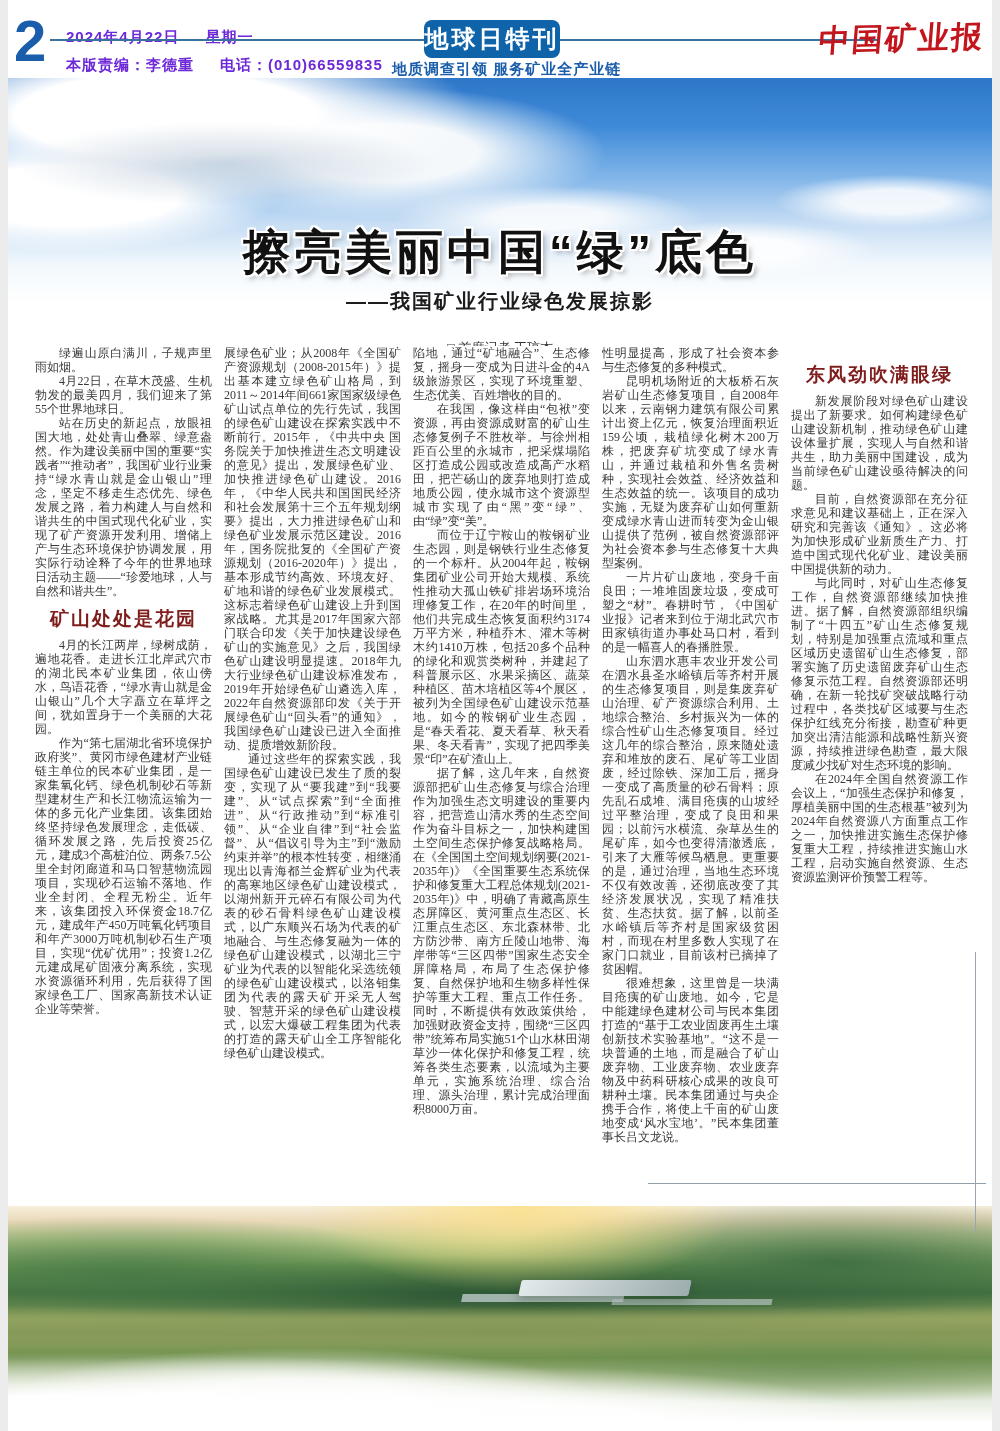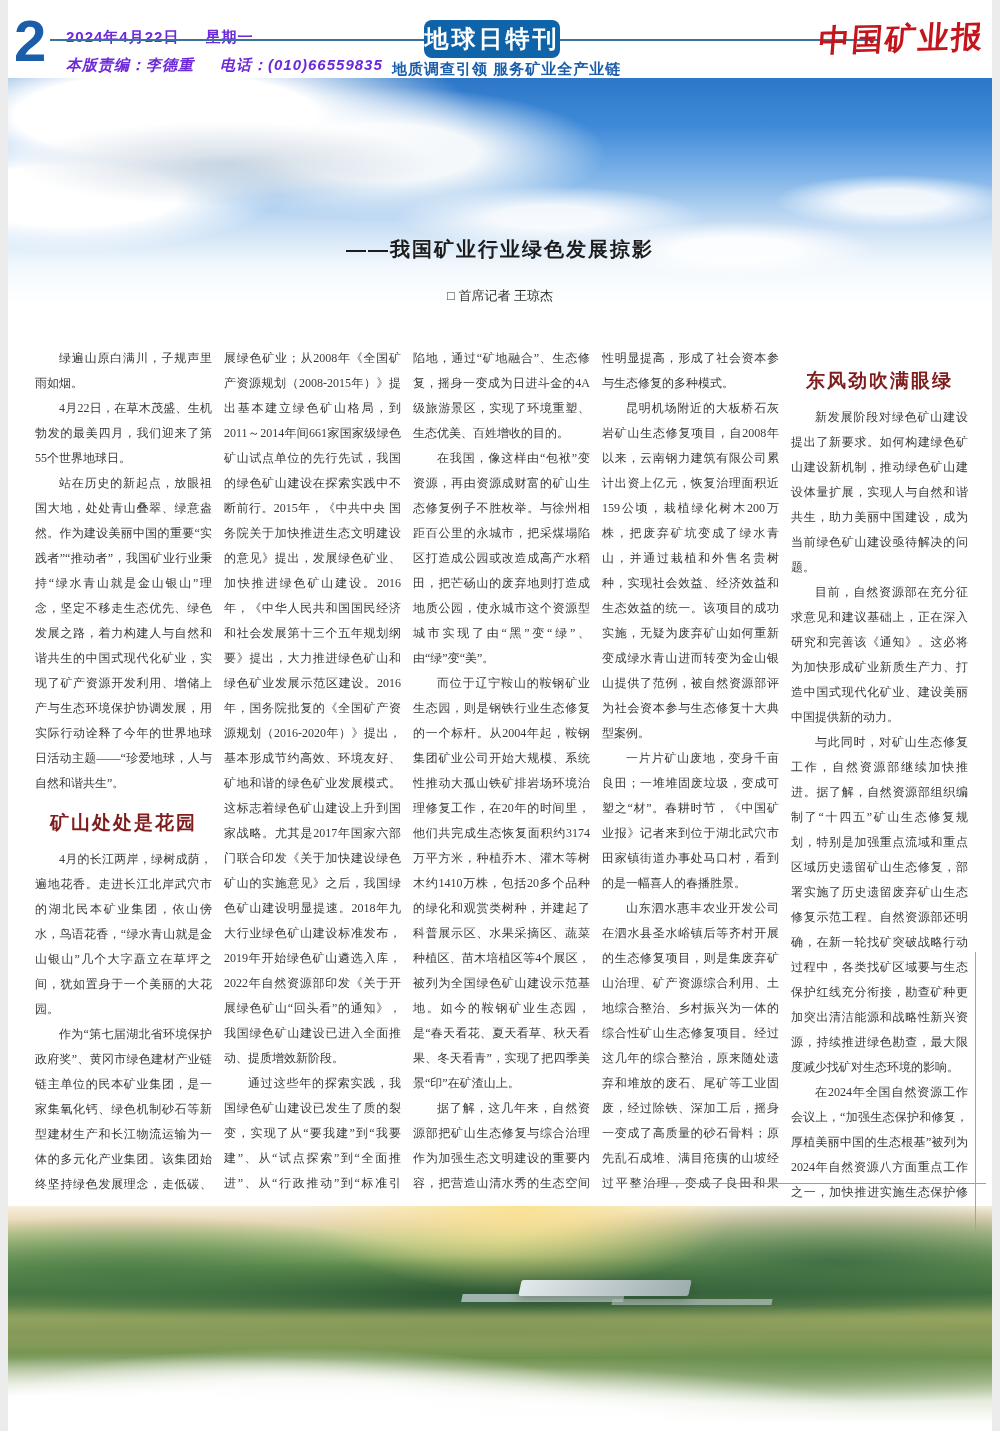--- a/index.html
+++ b/index.html
@@ -7,21 +7,21 @@
         font-family:"Liberation Serif","DejaVu Serif",serif;}
   .page::before,.page::after{content:"";position:absolute;top:0;bottom:0;width:8px;background:#ececec;z-index:30;}
   .page::before{left:0;} .page::after{right:0;}
 
   
   .header{position:relative;height:78px;background:#ffffff;z-index:20;}
   .page-num{position:absolute;left:14px;top:12px;font-family:"Liberation Sans",sans-serif;
             font-size:58px;font-weight:bold;color:#1a5dab;line-height:1;}
   .meta{position:absolute;left:66px;top:28px;font-family:"Liberation Sans",sans-serif;
         color:#6d28d9;font-weight:bold;font-size:15px;letter-spacing:1px;}
-  .meta .row2{margin-top:9px;font-style:italic;}
+  .meta .row2{margin-top:9px;}
   .meta .sp{display:inline-block;width:26px;}
   .header-rule{position:absolute;left:50px;top:39px;width:828px;height:2px;background:#39729f;z-index:1;}
   .badge{position:absolute;left:424px;top:20px;width:136px;height:38px;background:#0f63a8;border-radius:8px;
          color:#ffffff;font-family:"Liberation Sans",sans-serif;font-weight:bold;font-size:24px;
          display:flex;align-items:center;justify-content:center;letter-spacing:3px;z-index:2;}
   .slogan{position:absolute;left:392px;top:60px;color:#1a5dab;font-family:"Liberation Sans",sans-serif;
           font-weight:bold;font-size:15px;letter-spacing:1px;z-index:2;}
   .paper-logo{position:absolute;right:16px;top:18px;color:#c2151c;font-family:"DejaVu Serif",serif;
           font-weight:bold;font-size:31px;letter-spacing:2px;transform:skewX(-6deg) rotate(-1.5deg);z-index:2;}
 
@@ -41,21 +41,21 @@
     color:#111111;letter-spacing:4px;line-height:1.1;
     text-shadow:-2px -2px 0 #fff,2px -2px 0 #fff,-2px 2px 0 #fff,2px 2px 0 #fff,
                 -2px 0 0 #fff,2px 0 0 #fff,0 -2px 0 #fff,0 2px 0 #fff,4px 4px 5px rgba(60,60,60,.35);}
   .subhead{margin-top:10px;font-family:"Liberation Sans",sans-serif;font-weight:bold;font-size:20px;
            color:#1c1c1c;letter-spacing:2px;}
   .byline{margin-top:24px;font-family:"Liberation Sans",sans-serif;font-size:13px;color:#333;}
 
   
   .article{position:relative;display:flex;gap:12px;padding:0 32px 0 35px;height:852px;overflow:hidden;}
   .col{width:177px;flex:none;height:852px;overflow:hidden;text-align:justify;
-       font-size:12px;line-height:25px;color:#383838;}
+       font-size:12px;line-height:14px;color:#383838;}
   .col p{margin:0;text-indent:2em;}
   .col p.cont{text-indent:0;}
   .col h3{margin:14px 0 12px 0;text-align:center;text-indent:0;font-family:"Liberation Sans",sans-serif;
           font-size:19px;color:#7f1d1d;letter-spacing:2px;font-weight:bold;}
   .col h3.first{margin-top:22px;}
 
   .h-rule{position:absolute;left:648px;top:1183px;width:338px;height:1px;background:#90a0ab;z-index:5;}
   .v-rule{position:absolute;left:975px;top:952px;width:1px;height:280px;background:#9aa7b0;z-index:31;}
 
   
@@ -89,20 +89,21 @@
       <div class="row2"><span>本版责编：李德重</span><span class="sp"></span><span>电话：(010)66559835</span></div>
     </div>
     <div class="header-rule"></div>
     <div class="badge">地球日特刊</div>
     <div class="slogan">地质调查引领  服务矿业全产业链</div>
     <div class="paper-logo">中国矿业报</div>
   </div>
 
   <div class="hero">
     <div class="headline-block">
+      <div class="headline">擦亮美丽中国“绿”底色</div>
       <div class="subhead">——我国矿业行业绿色发展掠影</div>
       <div class="byline">□ 首席记者 王琼杰</div>
     </div>
   </div>
 
   <div class="article">
     <div class="col">
         <p>绿遍山原白满川，子规声里雨如烟。</p>
         <p>4月22日，在草木茂盛、生机勃发的最美四月，我们迎来了第55个世界地球日。</p>
         <p>站在历史的新起点，放眼祖国大地，处处青山叠翠、绿意盎然。作为建设美丽中国的重要“实践者”“推动者”，我国矿业行业秉持“绿水青山就是金山银山”理念，坚定不移走生态优先、绿色发展之路，着力构建人与自然和谐共生的中国式现代化矿业，实现了矿产资源开发利用、增储上产与生态环境保护协调发展，用实际行动诠释了今年的世界地球日活动主题——“珍爱地球，人与自然和谐共生”。</p>

